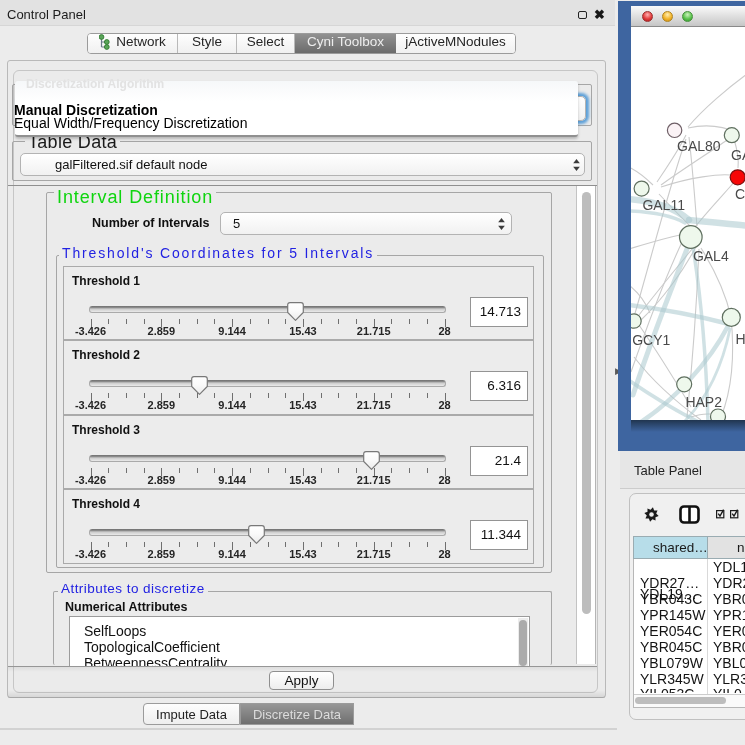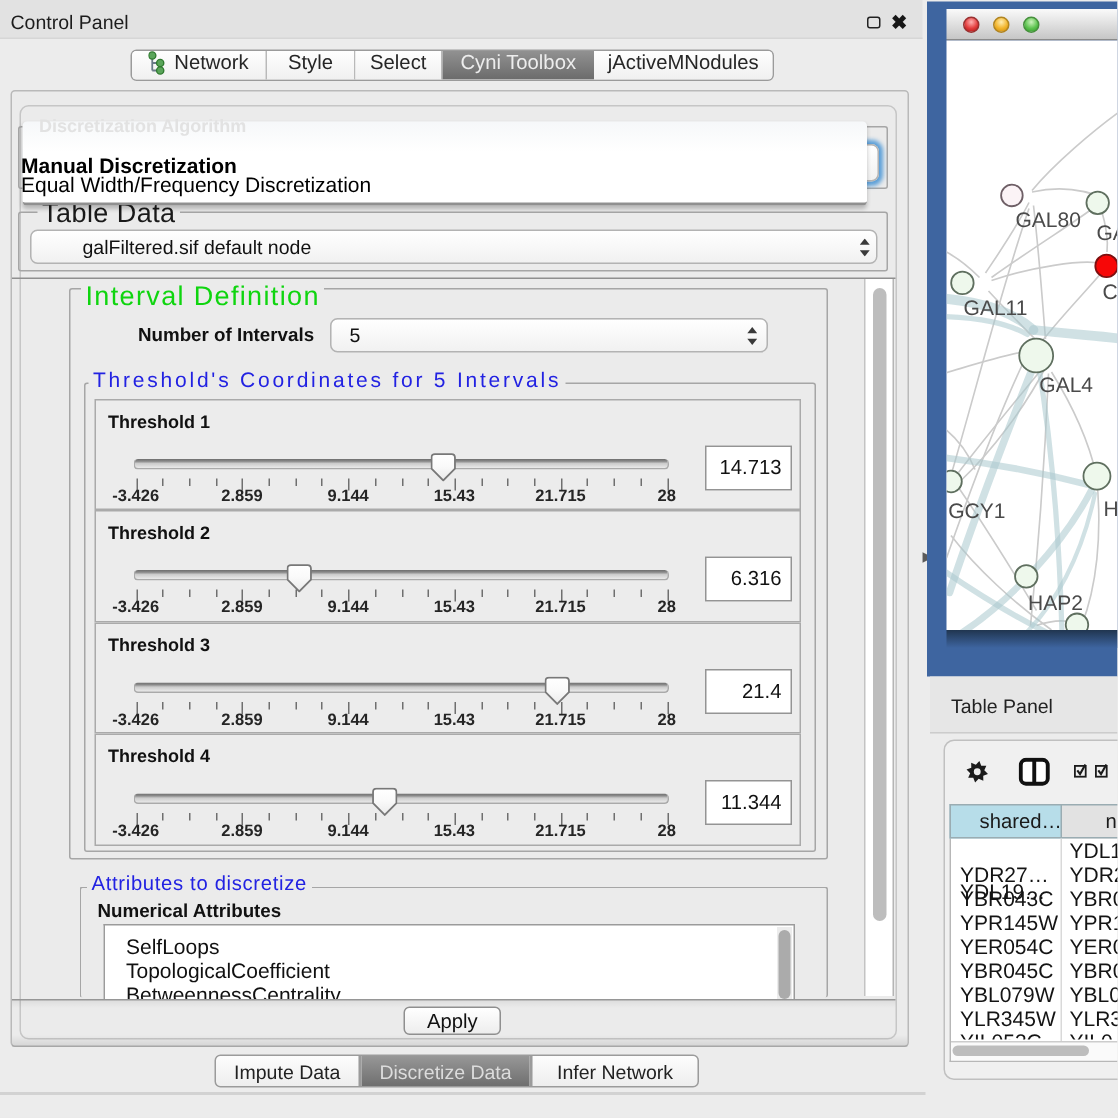--- a/index.html
+++ b/index.html
@@ -309,21 +309,20 @@
   <div class="abs" style="left:8px;top:666px;width:589px;height:1px;background:#969696;"></div>
   <div class="abs" style="left:8px;top:667px;width:589px;height:5px;background:linear-gradient(rgba(0,0,0,0.06),rgba(0,0,0,0));"></div>
   <div class="abs" style="left:8px;top:690px;width:597px;height:8px;background:linear-gradient(rgba(0,0,0,0),rgba(0,0,0,0.10));"></div>
   <div class="abs" style="left:269px;top:671px;width:65px;height:19px;background:linear-gradient(#ffffff,#ededed);border:1px solid #8f8f8f;border-radius:4px;text-align:center;line-height:17px;font-size:13.5px;color:#111;">Apply</div>
 
   <div class="abs vsb-track" style="left:576px;top:186px;width:20px;height:478px;"></div>
   <div class="abs vsb-thumb" style="left:582px;top:192px;width:9px;height:422px;"></div>
 
   <div class="abs btab" style="left:143px;width:97px;border-radius:4px 0 0 4px;">Impute Data</div>
   <div class="abs btab" style="left:240px;width:114px;background:linear-gradient(#979797,#6f6f6f);color:#dcdcdc;">Discretize Data</div>
-  <div class="abs btab" style="left:354px;width:112px;border-radius:0 4px 4px 0;">Infer Network</div>
   <div class="abs" style="left:0px;top:698px;width:617px;height:30px;background:#e8e8e8;z-index:-1;"></div>
   <div class="abs" style="left:0px;top:728px;width:617px;height:2px;background:#d2d2d2;"></div>
 
   <div class="abs" style="left:615px;top:366px;font-size:9px;color:#5a5a5a;">▶</div>
 
   <div class="abs" id="netwin"></div>
   <div class="abs" id="nettitle"></div>
   <div class="abs light" style="left:642px;background:radial-gradient(circle at 50% 30%,#ffb0b0,#e23c3c 55%,#a81414);border:1px solid #993030;"></div>
   <div class="abs light" style="left:662px;background:radial-gradient(circle at 50% 30%,#ffedb0,#f2b42a 55%,#c8880e);border:1px solid #b08420;"></div>
   <div class="abs light" style="left:682px;background:radial-gradient(circle at 50% 30%,#ccf2bc,#5cc34e 55%,#2e9428);border:1px solid #46903c;"></div>

